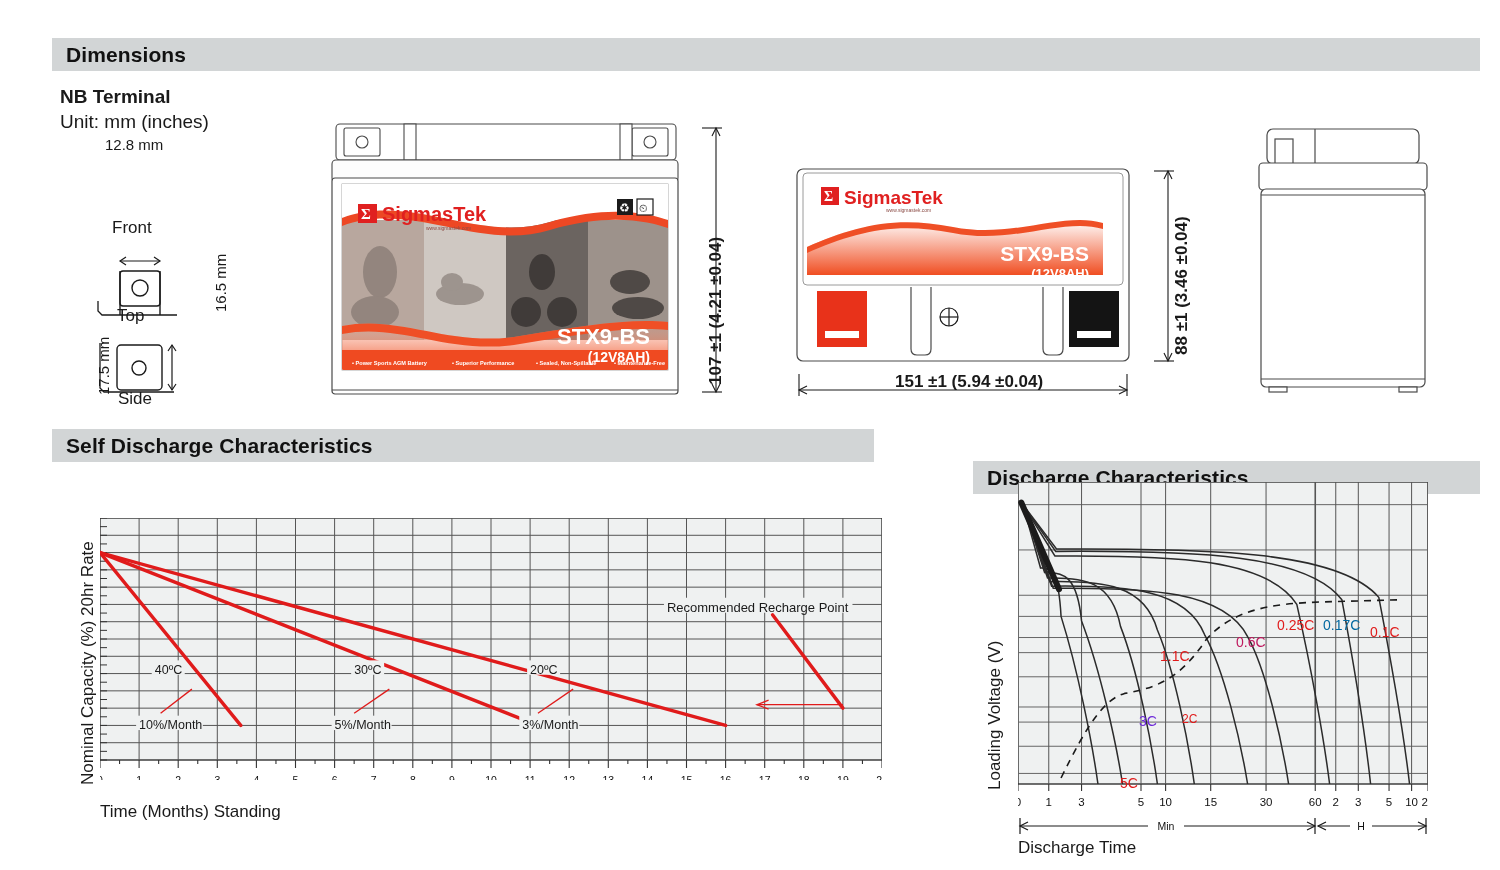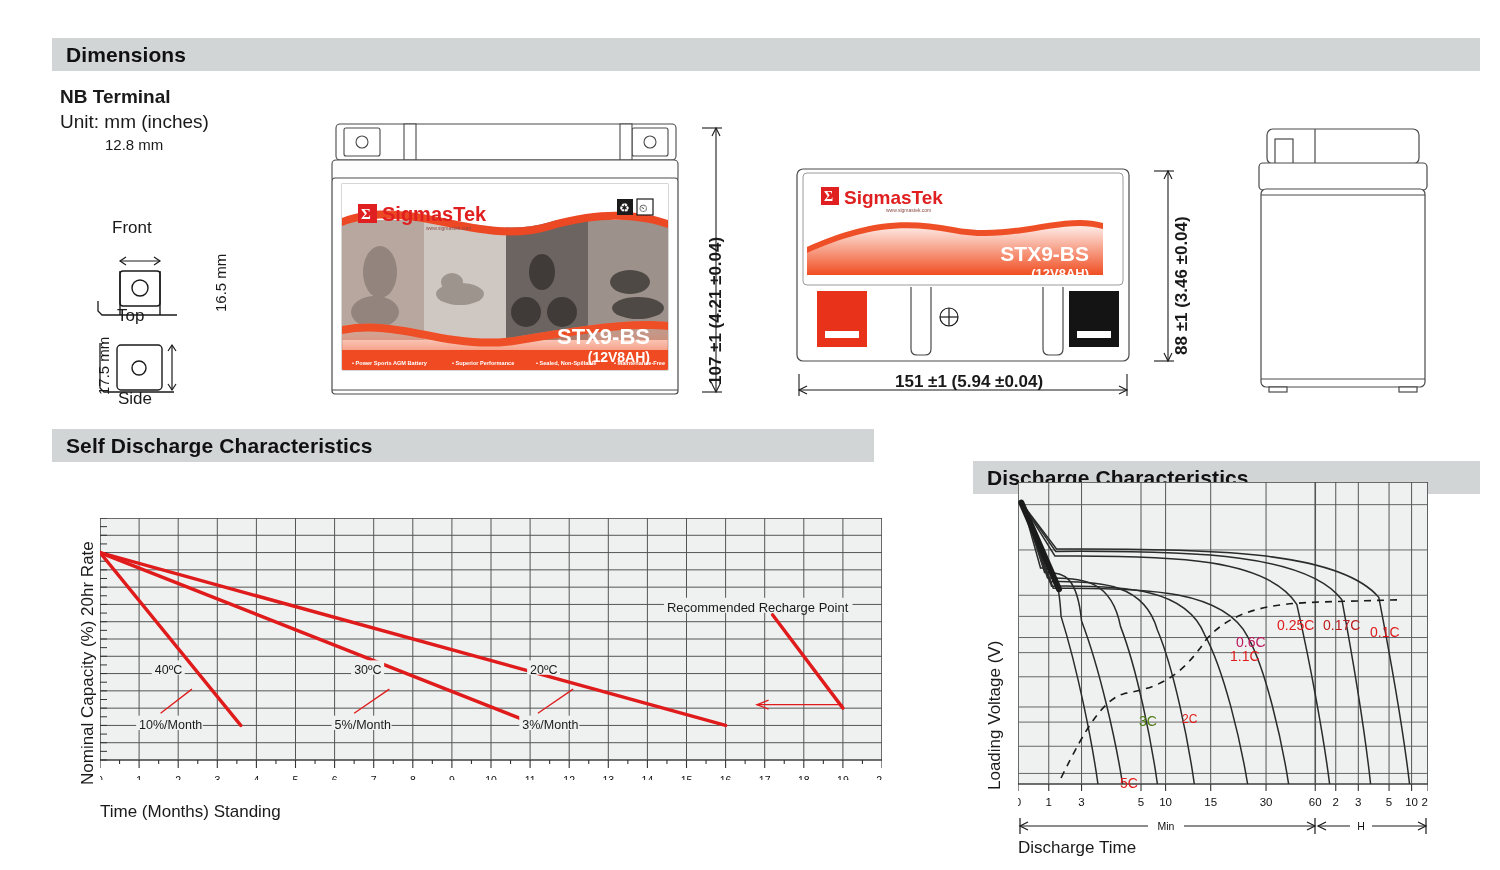--- a/index.html
+++ b/index.html
@@ -540,26 +540,26 @@
     <path d="M 43.05,296 C 69.7,241.60000000000002 86.1,217.44 106.60000000000001,211.39999999999998
        C 143.5,205.36 164,193.28 188.6,157.04
        C 221.4,120.80000000000001 270.6,120.80000000000001 328,119.29
        L 381.3,117.78" fill="none" stroke="#1a1a1a" stroke-width="1.6" stroke-dasharray="7 6"></path>
     <path d="M 3.2800000000000002,20.536 L 41,107.21" stroke="#1b1b1b" stroke-width="6" stroke-linecap="round" fill="none"></path>
   </svg>
 
 <div class="lbl" style="left:1018px;top:838px;font-size:17px;">Discharge Time</div>
 
 <div class="lbl" style="left: 1120px; top: 775px; font-size: 14px; color: rgb(224, 27, 27);">5C</div>
-<div class="lbl" style="left: 1139px; top: 713px; font-size: 14px; color: #4d7c0f;">3C</div>
+<div class="lbl" style="left: 1139px; top: 713px; font-size: 14px; color: #6d28d9;">3C</div>
 <div class="lbl" style="left: 1182px; top: 712px; font-size: 12px; color: rgb(224, 27, 27);">2C</div>
-<div class="lbl" style="left: 1230px; top: 648px; font-size: 14px; color: rgb(224, 27, 27);">1.1C</div>
+<div class="lbl" style="left: 1160px; top: 648px; font-size: 14px; color: rgb(224, 27, 27);">1.1C</div>
 <div class="lbl" style="left: 1236px; top: 634px; font-size: 14px; color: #be185d;">0.6C</div>
 <div class="lbl" style="left: 1277px; top: 617px; font-size: 14px; color: rgb(224, 27, 27);">0.25C</div>
-<div class="lbl" style="left: 1323px; top: 617px; font-size: 14px; color: #b91c1c;">0.17C</div>
+<div class="lbl" style="left: 1323px; top: 617px; font-size: 14px; color: #0369a1;">0.17C</div>
 <div class="lbl" style="left: 1370px; top: 616px; font-size: 14px; color: rgb(224, 27, 27); margin-top: 8px;">0.1C</div>
 <div style="position: absolute; left: 1018px; top: 816px;">
   <svg width="410" height="24" viewBox="0 0 410 24">
     <g stroke="#1a1a1a" stroke-width="1.2" fill="none">
       <line x1="2" y1="2" x2="2" y2="18"></line>
         <line x1="297" y1="2" x2="297" y2="18"></line>
       <line x1="408" y1="2" x2="408" y2="18"></line>
       <line x1="2" y1="10" x2="297" y2="10"></line>
         <line x1="300" y1="10" x2="408" y2="10"></line>
       <polyline points="10,6 2,10 10,14"></polyline>

